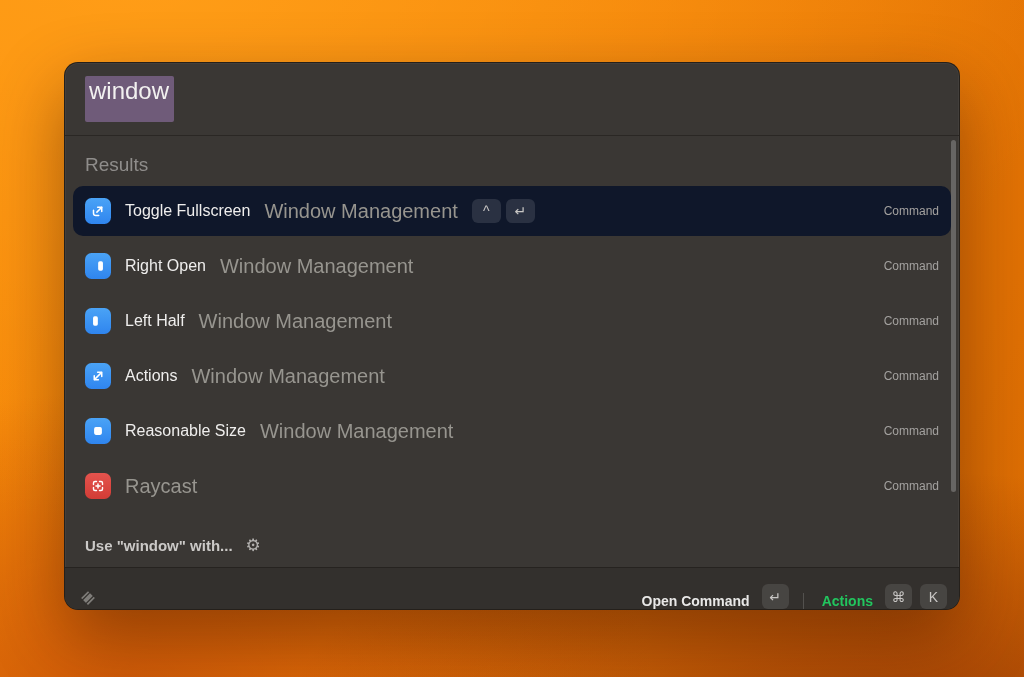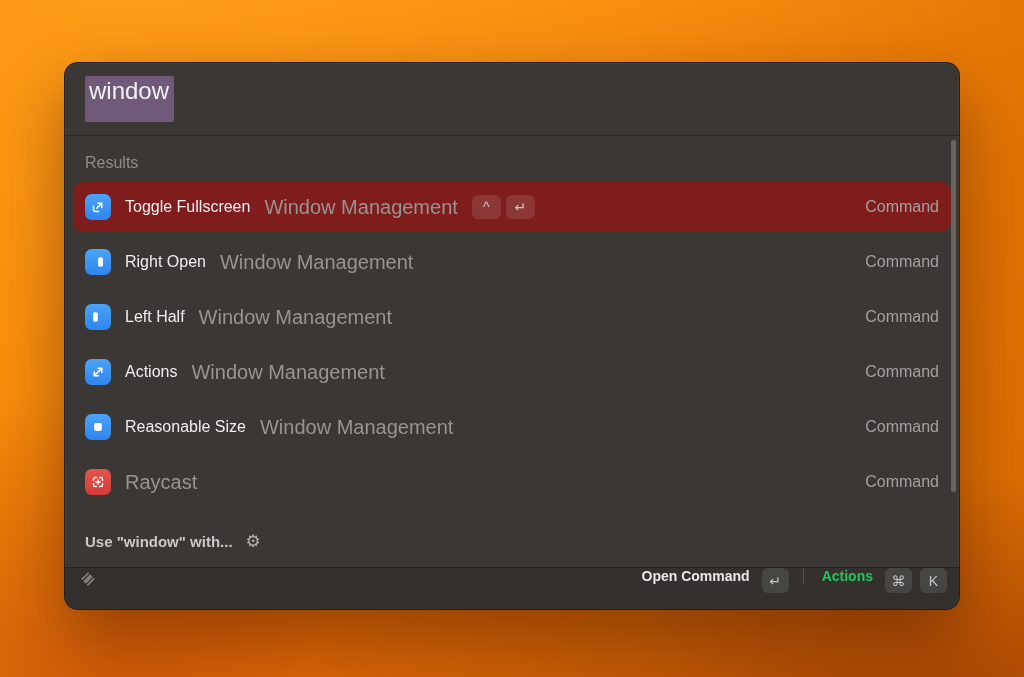--- a/index.html
+++ b/index.html
@@ -18,50 +18,50 @@
     background:#3a3734; border-radius:14px; border:1px solid rgba(20,14,8,0.55);
     box-shadow:0 28px 70px rgba(60,15,0,0.45), inset 0 0 0 1px rgba(255,255,255,0.045);
     overflow:hidden; }
 
   .search-bar { height:73px; display:flex; align-items:center; padding:0 20px;
     border-bottom:1px solid #2a2724; }
   .search-text { font-size:24px; color:#f2f1f0; background:#6f5b79;
     padding:1px 5px 17px 4px; border-radius:2px; caret-color:#fff; }
 
   .content { position:relative; padding:0 8px; }
-  .section-label { padding:18px 12px 10px; font-size:16px; font-weight:500;
+  .section-label { padding:18px 12px 10px; font-size:19px; font-weight:500;
     color:#8f8d8b; }
 
   .result-row { height:50px; margin-bottom:5px; border-radius:10px;
     display:flex; align-items:center; padding:0 12px; gap:14px; cursor:default; }
-  .result-row.selected { background:#7f1d1d; }
+  .result-row.selected { background:#0f172a; }
   .app-icon { width:26px; height:26px; border-radius:6.5px; flex-shrink:0;
     display:flex; align-items:center; justify-content:center; }
   .app-icon.blue { background:linear-gradient(180deg,#4aa3f6,#2f85ef); }
   .app-icon.red  { background:linear-gradient(180deg,#e4534d,#d23c36); }
   .app-icon svg  { width:18px; height:18px; display:block; }
   .row-title { font-size:16px; font-weight:500; color:#efeeed; white-space:nowrap; }
   .row-subtitle { font-size:20px; color:#97958f; white-space:nowrap; }
   .row-keys { display:flex; gap:5px; }
   .key-badge { min-width:29px; height:24px; padding:0 6px; border-radius:6px;
     background:rgba(255,255,255,0.115); color:#c8c6c4; font-size:14px;
     display:flex; align-items:center; justify-content:center; }
   .row-spacer { flex:1; }
-  .row-type { font-size:16px; color:#a3a19f; }
+  .row-type { font-size:12px; color:#a3a19f; }
 
   .fallback-row { display:flex; align-items:center; gap:13px;
     padding:19px 12px 14px; font-size:15px; font-weight:600; color:#cbc9c7; }
   .gear { font-size:17px; color:#b3b1af; font-weight:400; }
 
   .scrollbar-thumb { position:absolute; right:3px; top:4px; width:5px; height:352px;
     background:rgba(255,255,255,0.23); border-radius:3px; }
 
   .footer { position:absolute; left:0; right:0; bottom:0; height:42px;
     background:#33302d; border-top:1px solid #262320;
-    display:flex; align-items:flex-start; padding:0 12px; gap:8px; }
+    display:flex; align-items:flex-end; padding:0 12px; gap:8px; }
   .footer-logo { width:22px; height:22px; opacity:0.85; }
   .footer-spacer { flex:1; }
   .footer-label { font-size:14px; font-weight:600; color:#e9e8e7; margin-right:4px; }
   .footer-label.dim { color:#22c55e; margin-left:4px; }
   .footer .key-badge { min-width:27px; height:25px; font-size:14px;
     background:rgba(255,255,255,0.10); }
   .vdivider { width:1px; height:16px; background:rgba(255,255,255,0.16); margin:0 6px; }
 </style>
 </head>
 <body>

